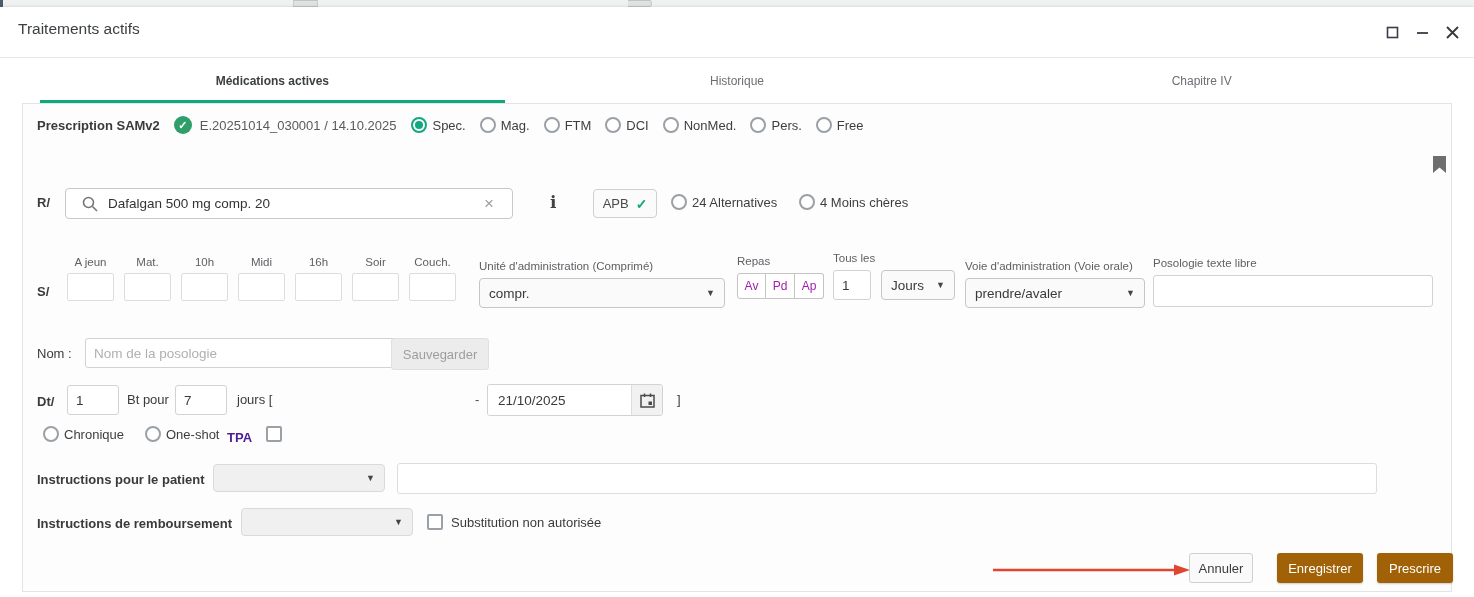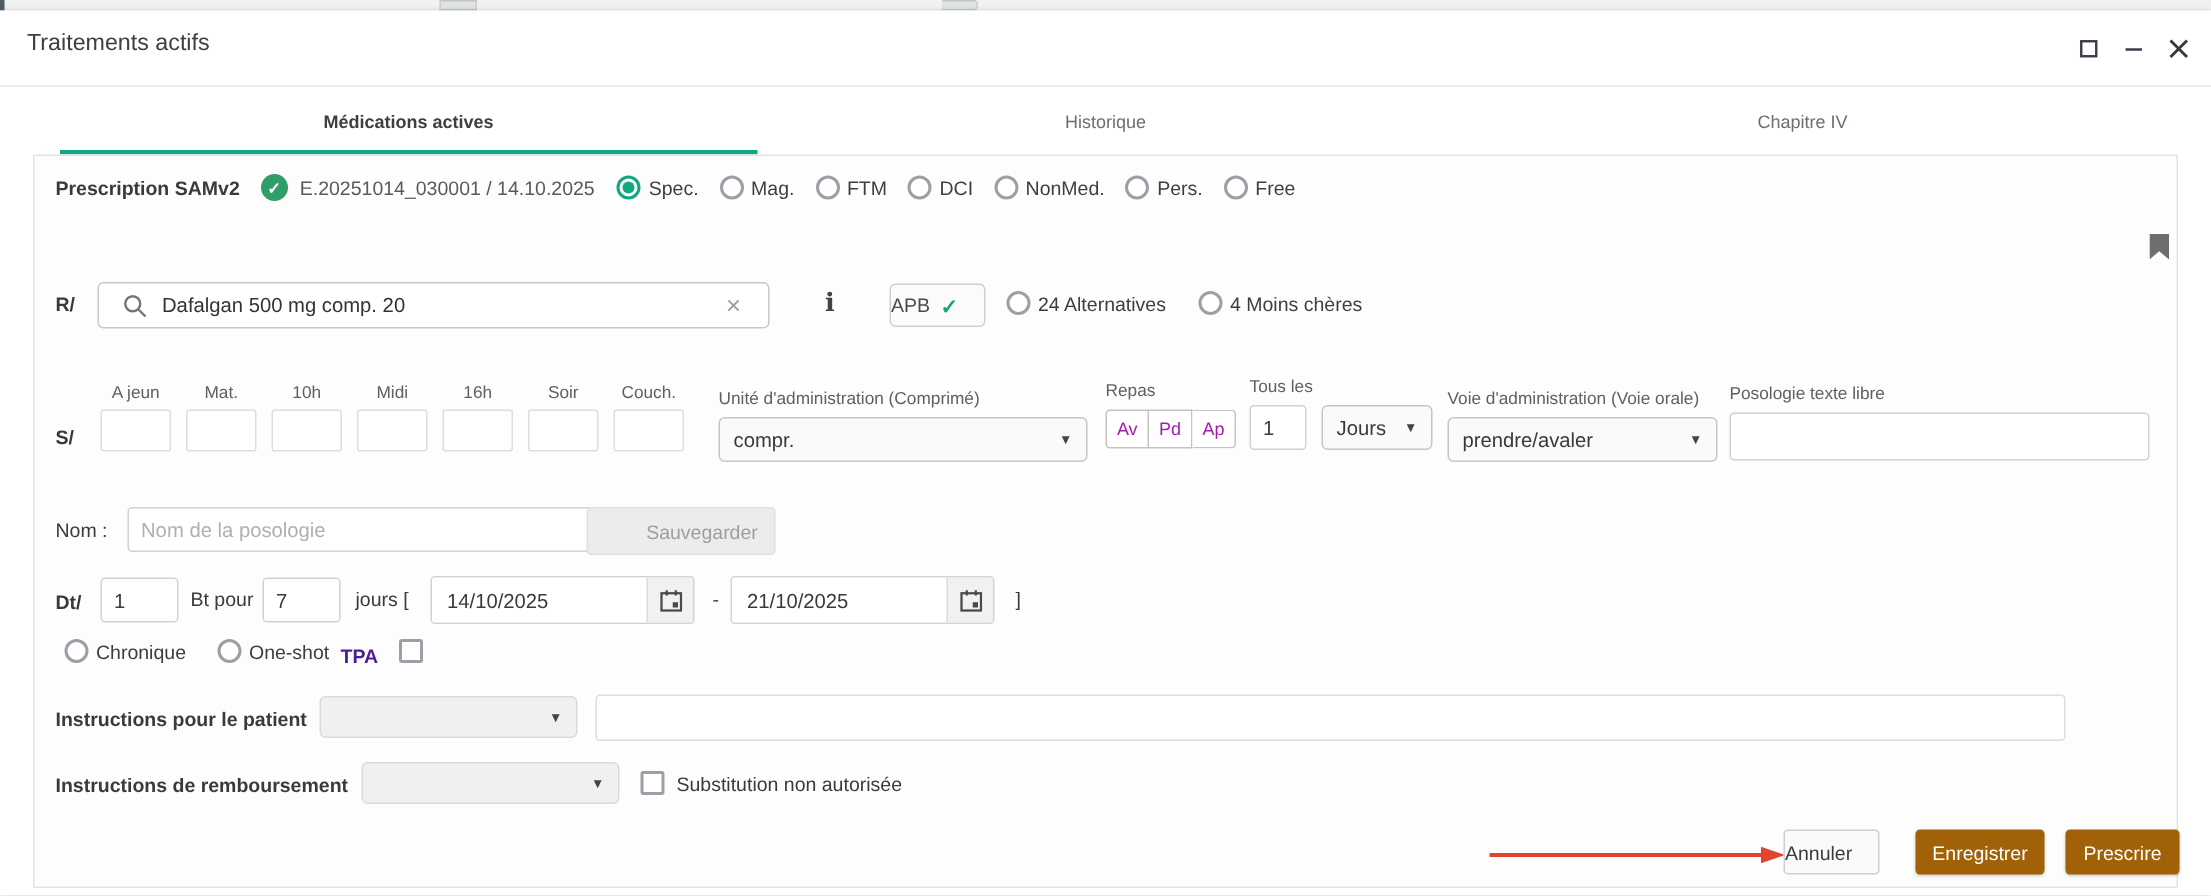--- a/index.html
+++ b/index.html
@@ -59,21 +59,21 @@
        font-size:13.5px;color:#3a3a3a;cursor:pointer;}
   .sel .caret{font-size:9px;color:#444;margin-left:6px;}
   .sel.empty{background:#f0f0f0;border-color:#dadada;}
 
   
   .searchbox{box-sizing:border-box;display:flex;align-items:center;background:#fff;
              border:1px solid #c8c8c8;border-radius:4px;padding:0 16px;}
   .searchbox input{border:none;outline:none;flex:1;font-family:inherit;font-size:13.5px;color:#333;background:transparent;}
   .clear-x{font-size:17px;color:#9e9e9e;cursor:pointer;padding:0 2px;line-height:1;}
 
-  .btn-light{box-sizing:border-box;display:inline-flex;align-items:center;justify-content:flex-start;
+  .btn-light{box-sizing:border-box;display:inline-flex;align-items:center;justify-content:center;
              background:#fbfbfb;border:1px solid #cfcfcf;border-radius:4px;font-size:13px;color:#4a4a4a;cursor:pointer;}
   .btn-disabled{background:#ececec;border:1px solid #e0e0e0;color:#9e9e9e;border-radius:3px;
                 display:inline-flex;align-items:center;justify-content:center;font-size:13px;cursor:default;}
   .btn-green{background:#a16207;border:none;border-radius:3px;color:#fff;font-size:13px;
              display:inline-flex;align-items:center;justify-content:center;cursor:pointer;box-shadow:0 1px 2px rgba(0,0,0,.2);}
 
   .seg-group{display:flex;}
   .seg{width:29px;height:26px;box-sizing:border-box;border:1px solid #c4c4c4;background:#fff;
        display:flex;align-items:center;justify-content:center;font-size:12px;color:#a21caf;cursor:pointer;}
   .seg + .seg{border-left:none;}
@@ -250,38 +250,27 @@
     <div class="abs sel" style="left:942px;top:174px;width:180px;height:30px;">
       <span>prendre/avaler</span>
       <span class="caret">▼</span>
     </div>
 
     <span class="abs small-label" style="left:1130px;top:153px;">Posologie texte libre</span>
     <input class="abs inp" type="text" style="left: 1130px; top: 171px; width: 280px; height: 32px;">
 
     <span class="abs txt" style="left:14px;top:242px;color:#3a3a3a;">Nom :</span>
     <input class="abs inp" type="text" style="left: 62px; top: 234px; width: 356px; height: 30px;" placeholder="Nom de la posologie">
-    <span class="abs btn-disabled" style="left:368px;top:234px;width:96px;height:30px;padding-left:28px;">Sauvegarder</span>
+    <span class="abs btn-disabled" style="left:368px;top:234px;width:96px;height:30px;">Sauvegarder</span>
 
     <span class="abs bold" style="left:14px;top:290px;">Dt/</span>
     <input class="abs inp" type="text" style="left: 44px; top: 281px; width: 52px; height: 30px;" value="1">
     <span class="abs txt" style="left:104px;top:288px;color:#3a3a3a;">Bt pour</span>
     <input class="abs inp" type="text" style="left: 152px; top: 281px; width: 52px; height: 30px;" value="7">
     <span class="abs txt" style="left:214px;top:288px;color:#3a3a3a;">jours  [</span>
-    <div class="abs datebox" style="left:264px;top:280px;width:176px;height:32px;">
-      <input type="text" value="14/10/2025" style="">
-      <span class="cal-btn">
-        <svg width="15" height="15">
-          <rect x="1" y="2.5" width="13" height="11.5" fill="none" stroke="#4a4a4a" stroke-width="1.5"></rect>
-          <line x1="4.5" y1="0.5" x2="4.5" y2="4" stroke="#4a4a4a" stroke-width="1.5"></line>
-          <line x1="10.5" y1="0.5" x2="10.5" y2="4" stroke="#4a4a4a" stroke-width="1.5"></line>
-          <rect x="8.5" y="8.5" width="3.5" height="3.5" fill="#4a4a4a"></rect>
-        </svg>
-      </span>
-    </div>
     <span class="abs txt" style="left:452px;top:288px;">-</span>
     <div class="abs datebox" style="left:464px;top:280px;width:176px;height:32px;">
       <input type="text" value="21/10/2025" style="">
       <span class="cal-btn">
         <svg width="15" height="15">
           <rect x="1" y="2.5" width="13" height="11.5" fill="none" stroke="#4a4a4a" stroke-width="1.5"></rect>
           <line x1="4.5" y1="0.5" x2="4.5" y2="4" stroke="#4a4a4a" stroke-width="1.5"></line>
           <line x1="10.5" y1="0.5" x2="10.5" y2="4" stroke="#4a4a4a" stroke-width="1.5"></line>
           <rect x="8.5" y="8.5" width="3.5" height="3.5" fill="#4a4a4a"></rect>
         </svg>

